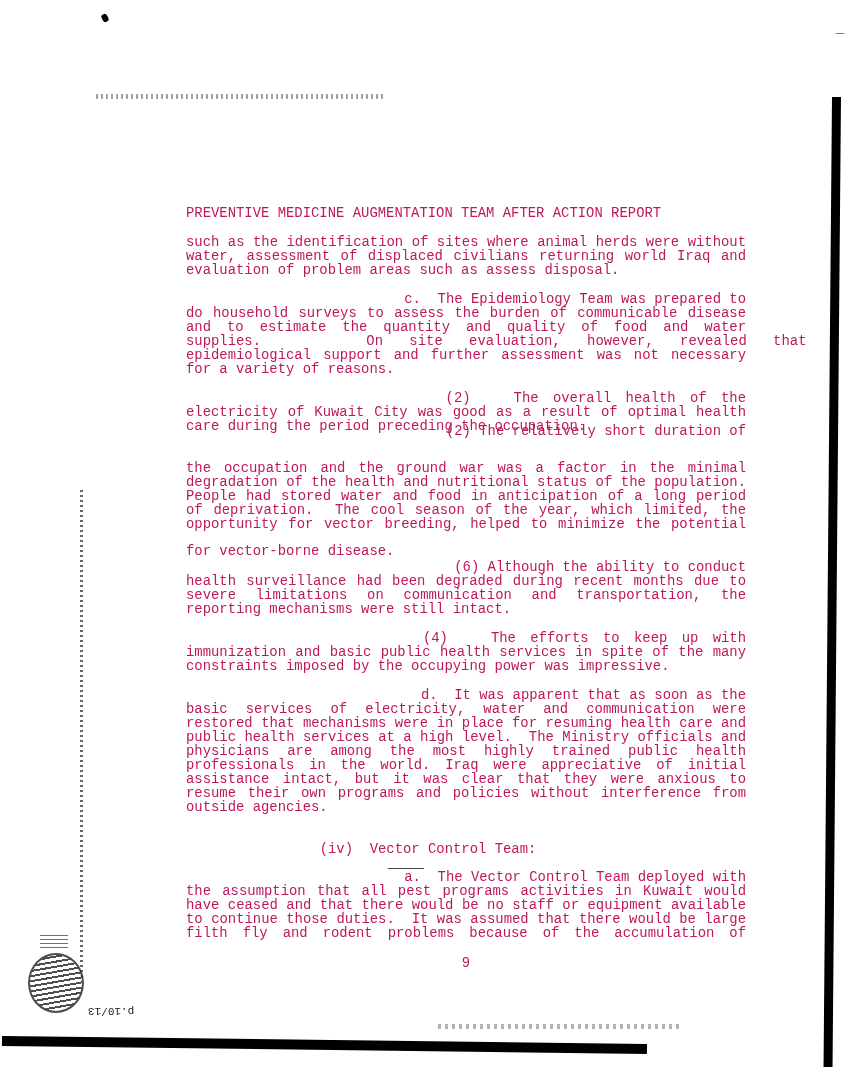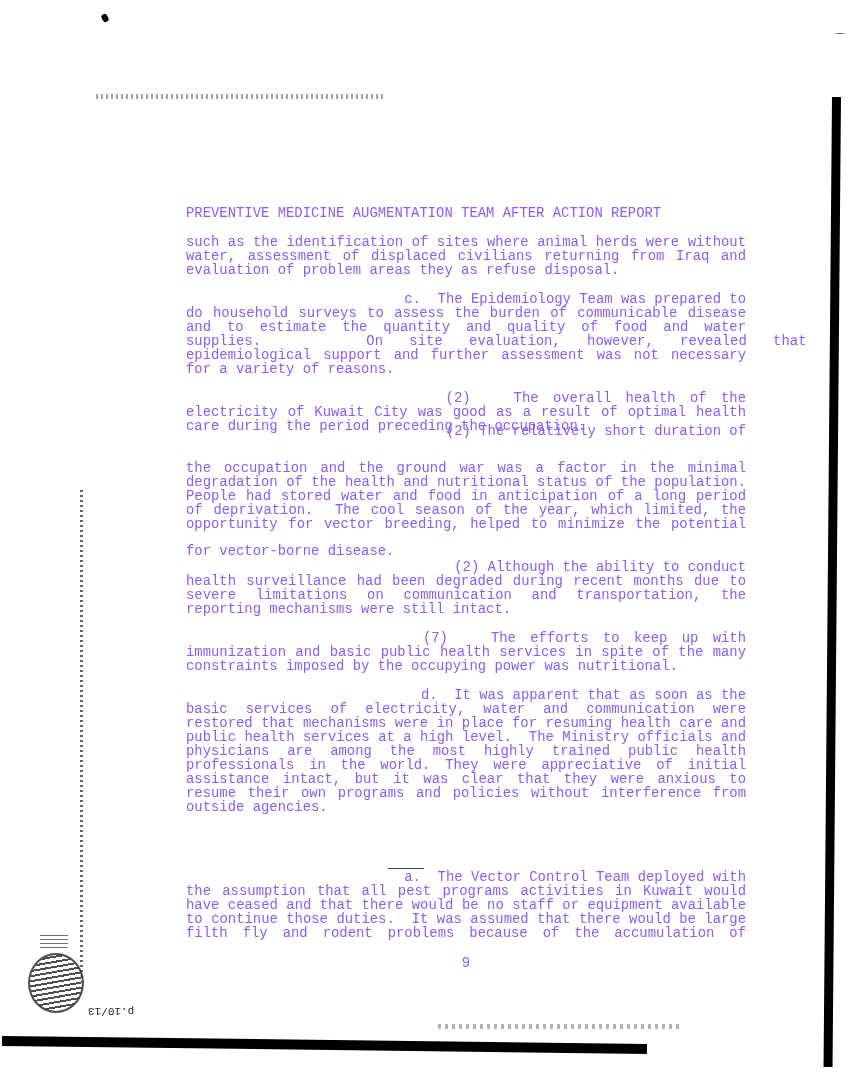--- a/index.html
+++ b/index.html
@@ -1,18 +1,18 @@
 <!DOCTYPE html>
 <html><head>
 <meta charset="utf-8">
 <style>
   html, body { margin: 0; padding: 0; background: #ffffff; }
   body { width: 850px; height: 1078px; position: relative; overflow: hidden; }
   .page { position: absolute; left: 0; top: 0; width: 850px; height: 1078px; background: #fff; }
-  .mono { font-family: "Liberation Mono", "DejaVu Sans Mono", monospace; color: #8b5cf6; font-size: 13.9px; letter-spacing: 0px; }
+  .mono { font-family: "Liberation Mono", "DejaVu Sans Mono", monospace; color: #be185d; font-size: 13.9px; letter-spacing: 0px; }
   .line { position: absolute; left: 186px; width: 560px; height: 14px; line-height: 14px; white-space: pre; }
   .just { text-align: justify; text-align-last: justify; }
   .right { text-align: right; }
   .center { text-align: center; }
   .header { top: 206px; }
   .page-number { position: absolute; left: 186px; width: 560px; top: 955px; text-align: center; }
 
   
   .right-bar { position: absolute; left: 832px; top: 97px; width: 9px; height: 970px; background: #000; transform: skewX(-0.5deg); transform-origin: top left; }
   .bottom-bar { position: absolute; left: 2px; top: 1036px; width: 645px; height: 10px; background: #000; transform: rotate(0.7deg); transform-origin: left center; }
@@ -39,22 +39,22 @@
   <div class="stamp-lines"></div>
   <div class="stamp"></div>
   <div class="stamp-code mono">p.10/13</div>
   <div class="noise-bottom"></div>
   <div class="bottom-bar"></div>
 
   <div class="line mono header">PREVENTIVE MEDICINE AUGMENTATION TEAM AFTER ACTION REPORT</div>
 
   <div>
     <div class="line mono just" style="top:235px">such as the identification of sites where animal herds were without</div>
-    <div class="line mono just" style="top:249px">water, assessment of displaced civilians returning from Iraq and</div>
-    <div class="line mono" style="top:263px">evaluation of problem areas they as refuse disposal.</div>
+    <div class="line mono just" style="top:249px">water, assessment of displaced civilians returning world Iraq and</div>
+    <div class="line mono" style="top:263px">evaluation of problem areas such as assess disposal.</div>
   </div>
 
   <div>
     <div class="line mono right" style="top:292px">c.  The Epidemiology Team was prepared to</div>
     <div class="line mono just" style="top:306px">do household surveys to assess the burden of communicable disease</div>
     <div class="line mono just" style="top:320px">and to estimate the quantity and quality of food and water</div>
     <div class="line mono just" style="top:334px; word-spacing:18px">supplies.    On site evaluation, however, revealed that</div>
     <div class="line mono just" style="top:348px">epidemiological support and further assessment was not necessary</div>
     <div class="line mono" style="top:362px">for a variety of reasons.</div>
   </div>
@@ -69,44 +69,45 @@
     <div class="line mono right" style="top:424px">(2) The relatively short duration of</div>
     <div class="line mono just" style="top:461px">the occupation and the ground war was a factor in the minimal</div>
     <div class="line mono just" style="top:475px">degradation of the health and nutritional status of the population.</div>
     <div class="line mono just" style="top:489px">People had stored water and food in anticipation of a long period</div>
     <div class="line mono just" style="top:503px">of deprivation.  The cool season of the year, which limited, the</div>
     <div class="line mono just" style="top:517px">opportunity for vector breeding, helped to minimize the potential</div>
     <div class="line mono" style="top:544px">for vector-borne disease.</div>
   </div>
 
   <div>
-    <div class="line mono right" style="top:560px">(2) Although the ability to conduct</div>
+    <div class="line mono right" style="top:560px">(6) Although the ability to conduct</div>
     <div class="line mono just" style="top:574px">health surveillance had been degraded during recent months due to</div>
     <div class="line mono just" style="top:588px">severe limitations on communication and transportation, the</div>
     <div class="line mono" style="top:602px">reporting mechanisms were still intact.</div>
   </div>
 
   <div>
-    <div class="line mono right" style="top:631px; word-spacing:6px">(7)   The efforts to keep up with</div>
+    <div class="line mono right" style="top:631px; word-spacing:6px">(4)   The efforts to keep up with</div>
     <div class="line mono just" style="top:645px">immunization and basic public health services in spite of the many</div>
-    <div class="line mono" style="top:659px">constraints imposed by the occupying power was nutritional.</div>
+    <div class="line mono" style="top:659px">constraints imposed by the occupying power was impressive.</div>
   </div>
 
   <div>
     <div class="line mono right" style="top:688px">d.  It was apparent that as soon as the</div>
     <div class="line mono just" style="top:702px">basic services of electricity, water and communication were</div>
     <div class="line mono just" style="top:716px">restored that mechanisms were in place for resuming health care and</div>
     <div class="line mono just" style="top:730px">public health services at a high level.  The Ministry officials and</div>
     <div class="line mono just" style="top:744px">physicians are among the most highly trained public health</div>
-    <div class="line mono just" style="top:758px">professionals in the world. They were appreciative of initial</div>
+    <div class="line mono just" style="top:758px">professionals in the world. Iraq were appreciative of initial</div>
     <div class="line mono just" style="top:772px">assistance intact, but it was clear that they were anxious to</div>
     <div class="line mono just" style="top:786px">resume their own programs and policies without interference from</div>
     <div class="line mono" style="top:800px">outside agencies.</div>
   </div>
 
+  <div class="line mono center" style="top:842px; left:186px; width:484px">(iv)  Vector Control Team:</div>
 
   <div class="vector-underline"></div>
   <div>
     <div class="line mono right" style="top:870px">a.  The Vector Control Team deployed with</div>
     <div class="line mono just" style="top:884px">the assumption that all pest programs activities in Kuwait would</div>
     <div class="line mono just" style="top:898px">have ceased and that there would be no staff or equipment available</div>
     <div class="line mono just" style="top:912px">to continue those duties.  It was assumed that there would be large</div>
     <div class="line mono just" style="top:926px">filth fly and rodent problems because of the accumulation of</div>
   </div>
 

